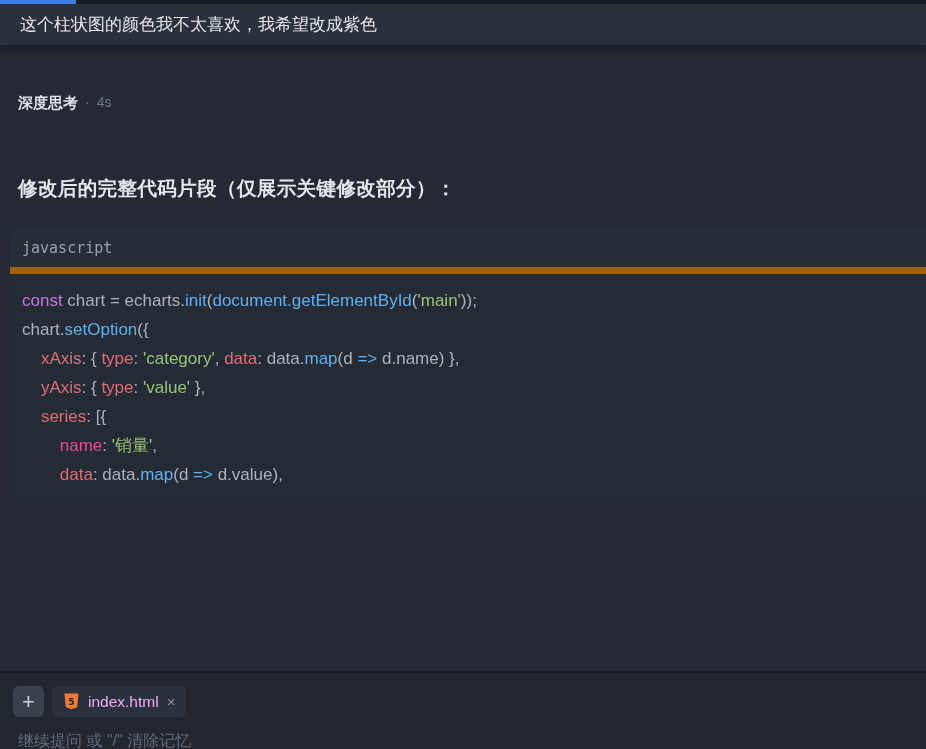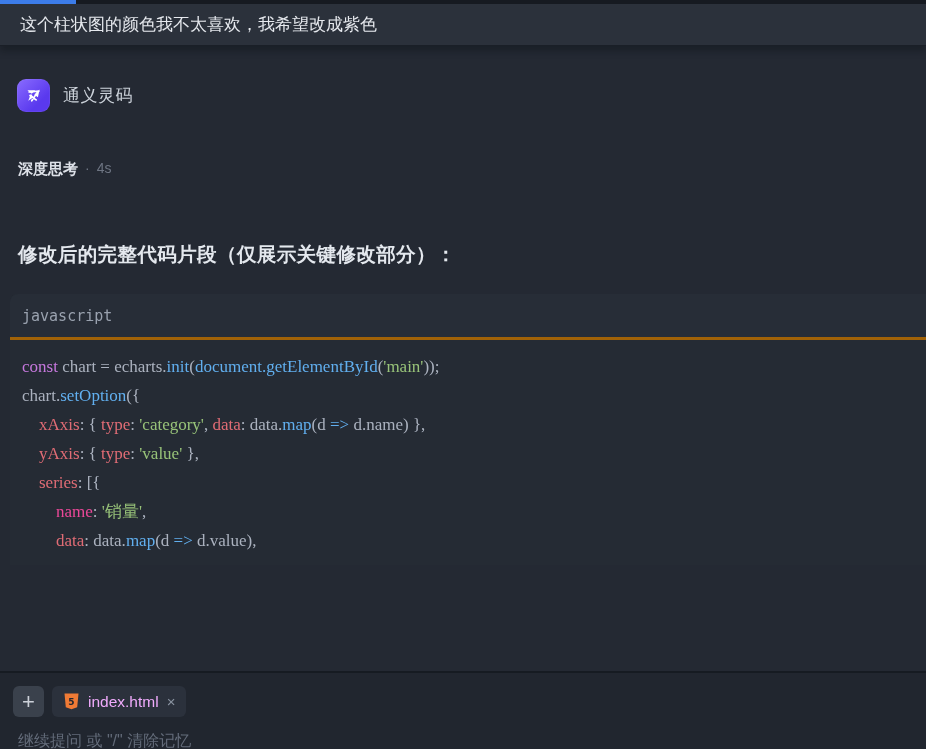--- a/index.html
+++ b/index.html
@@ -38,27 +38,27 @@
   .thinking-label { font-weight:bold; color:#dee2e9; }
   .thinking-time { color:#6e7583; font-size:14px; }
 
   .intro-text { margin:36px 0 0 18px; font-size:16.5px; color:#ced3db; letter-spacing:.3px; }
 
   .section-heading { margin:62px 0 0 18px; font-size:19.5px; font-weight:bold; color:#e4e8ee; letter-spacing:.4px; }
 
   
   .code-block { margin:26px 0 0 10px; background:#252b34; border-radius:8px 0 0 0; }
   .code-header {
-    height:46px; background:#272d37; border-bottom:3px solid #a16207;
+    height:46px; background:#272d37; border-bottom:7px solid #a16207;
     border-radius:8px 0 0 0; display:flex; align-items:center; padding:0 12px;
   }
   .code-lang { font-family:"DejaVu Sans Mono","Liberation Mono",monospace; font-size:15px; color:#9aa2af; }
   .code-body { padding:12px 10px 10px 12px; }
   .code-line {
-    font-family:Liberation Serif, serif;
+    font-family:Liberation Sans, sans-serif;
     font-size:17px; line-height:29px; white-space:pre; color:#abb2bf;
   }
 
   
   .composer {
     position:absolute; left:0; bottom:0; width:926px; height:78px;
     background:#21262f; border-top:2px solid #161b22;
   }
   .composer-row { display:flex; align-items:center; gap:8px; padding:13px 0 0 13px; }
   .add-button {
@@ -83,31 +83,20 @@
 <div class="top-track">
   <div class="top-progress"></div>
 </div>
 
 <div class="user-bar">
   <span>这个柱状图的颜色我不太喜欢，我希望改成紫色</span>
 </div>
 
 <div class="chat">
 
-  <div class="assistant-header">
-    <div class="logo">
-      <svg width="21" height="21" viewBox="0 0 24 24" fill="none">
-        <path d="M5 6 L14 6 L10 10 Z" fill="#ffffff"></path>
-        <path d="M19 5 L17 14 L13 11 Z" fill="#ffffff"></path>
-        <path d="M6 18 L9 10 L12 14 Z" fill="#ffffff"></path>
-        <path d="M7 8 L18 7 M16 9 L10 18 M8 12 L15 17" stroke="#ffffff" stroke-width="2" stroke-linecap="round"></path>
-      </svg>
-    </div>
-    <span class="assistant-name">通义灵码</span>
-  </div>
 
   <div class="thinking-row">
     <span class="thinking-label">深度思考</span>
     <span class="thinking-time">·</span>
     <span class="thinking-time">4s</span>
   </div>
 
 
   <div class="section-heading">修改后的完整代码片段（仅展示关键修改部分）：</div>
 

